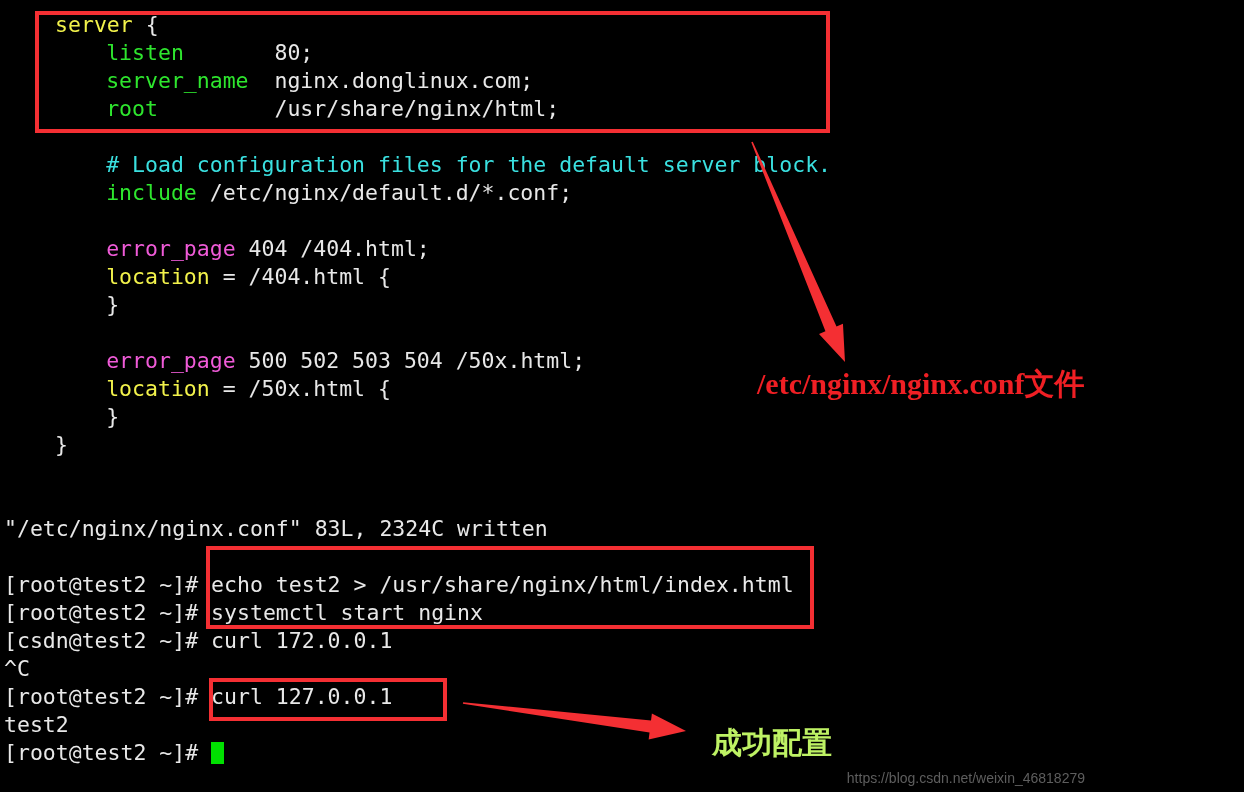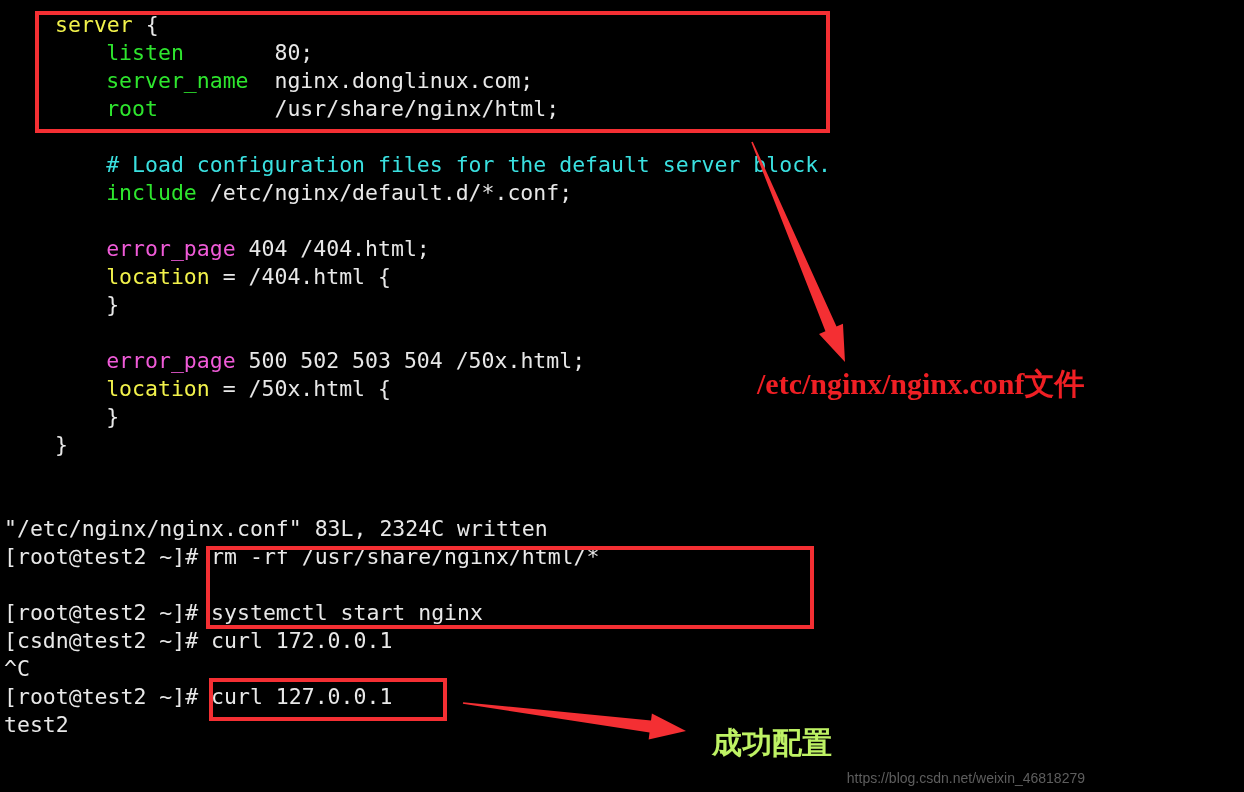--- a/index.html
+++ b/index.html
@@ -116,26 +116,27 @@
       <div class="line" style="top: 235px; left: 106.16px;"><span class="tok c-magenta">error_page</span><span class="tok c-white"> 404 /404.html;</span></div>
       <div class="line" style="top: 263px; left: 106.16px;"><span class="tok c-yellow">location</span><span class="tok c-white"> = /404.html {</span></div>
       <div class="line" style="top: 291px; left: 106.16px;"><span class="tok c-white">}</span></div>
       <div class="line" style="top: 319px; left: 4px;"></div>
       <div class="line" style="top: 347px; left: 106.16px;"><span class="tok c-magenta">error_page</span><span class="tok c-white"> 500 502 503 504 /50x.html;</span></div>
       <div class="line" style="top: 375px; left: 106.16px;"><span class="tok c-yellow">location</span><span class="tok c-white"> = /50x.html {</span></div>
       <div class="line" style="top: 403px; left: 106.16px;"><span class="tok c-white">}</span></div>
       <div class="line" style="top: 431px; left: 55.08px;"><span class="tok c-white">}</span></div>
       <div class="line" style="top: 459px; left: 4px;"></div>
       <div class="line" style="top: 515px; left: 4px;"><span class="tok c-white">"/etc/nginx/nginx.conf" 83L, 2324C written</span></div>
-      <div class="line" style="top: 543px; left: 4px;"><span class="tok c-white">[root@test2 ~]# rm -rf /usr/share/nginx/html/*</span></div>
+      <div class="line" style="top: 571px; left: 4px;"><span class="tok c-white">[root@test2 ~]# echo test2 &gt; /usr/share/nginx/html/index.html</span></div>
       <div class="line" style="top: 599px; left: 4px;"><span class="tok c-white">[root@test2 ~]# systemctl start nginx</span></div>
       <div class="line" style="top: 627px; left: 4px;"><span class="tok c-white">[csdn@test2 ~]# curl 172.0.0.1</span></div>
       <div class="line" style="top: 655px; left: 4px;"><span class="tok c-white">^C</span></div>
       <div class="line" style="top: 683px; left: 4px;"><span class="tok c-white">[root@test2 ~]# curl 127.0.0.1</span></div>
       <div class="line" style="top: 711px; left: 4px;"><span class="tok c-white">test2</span></div>
+      <div class="line" style="top: 739px; left: 4px;"><span class="tok c-white">[root@test2 ~]# </span><span class="cursor"></span></div>
     </div>
 
   <div id="boxes">
       <div class="redbox" style="left: 35px; top: 11px; width: 795px; height: 122px; border-color: rgb(244, 47, 51);"></div>
       <div class="redbox" style="left: 206px; top: 546px; width: 608px; height: 83px; border-color: rgb(244, 47, 51);"></div>
       <div class="redbox" style="left: 209px; top: 678px; width: 238px; height: 43px; border-color: rgb(244, 47, 51);"></div>
     </div>
 
   <svg class="arrow-layer" id="arrows" viewBox="0 0 1244 792" width="1244" height="792">
       <polygon points="751.26,142.31 825.46,331.18 819.01,333.90 845.00,362.00 842.96,323.78 836.51,326.50 752.74,141.69" fill="#f42f33"></polygon>

